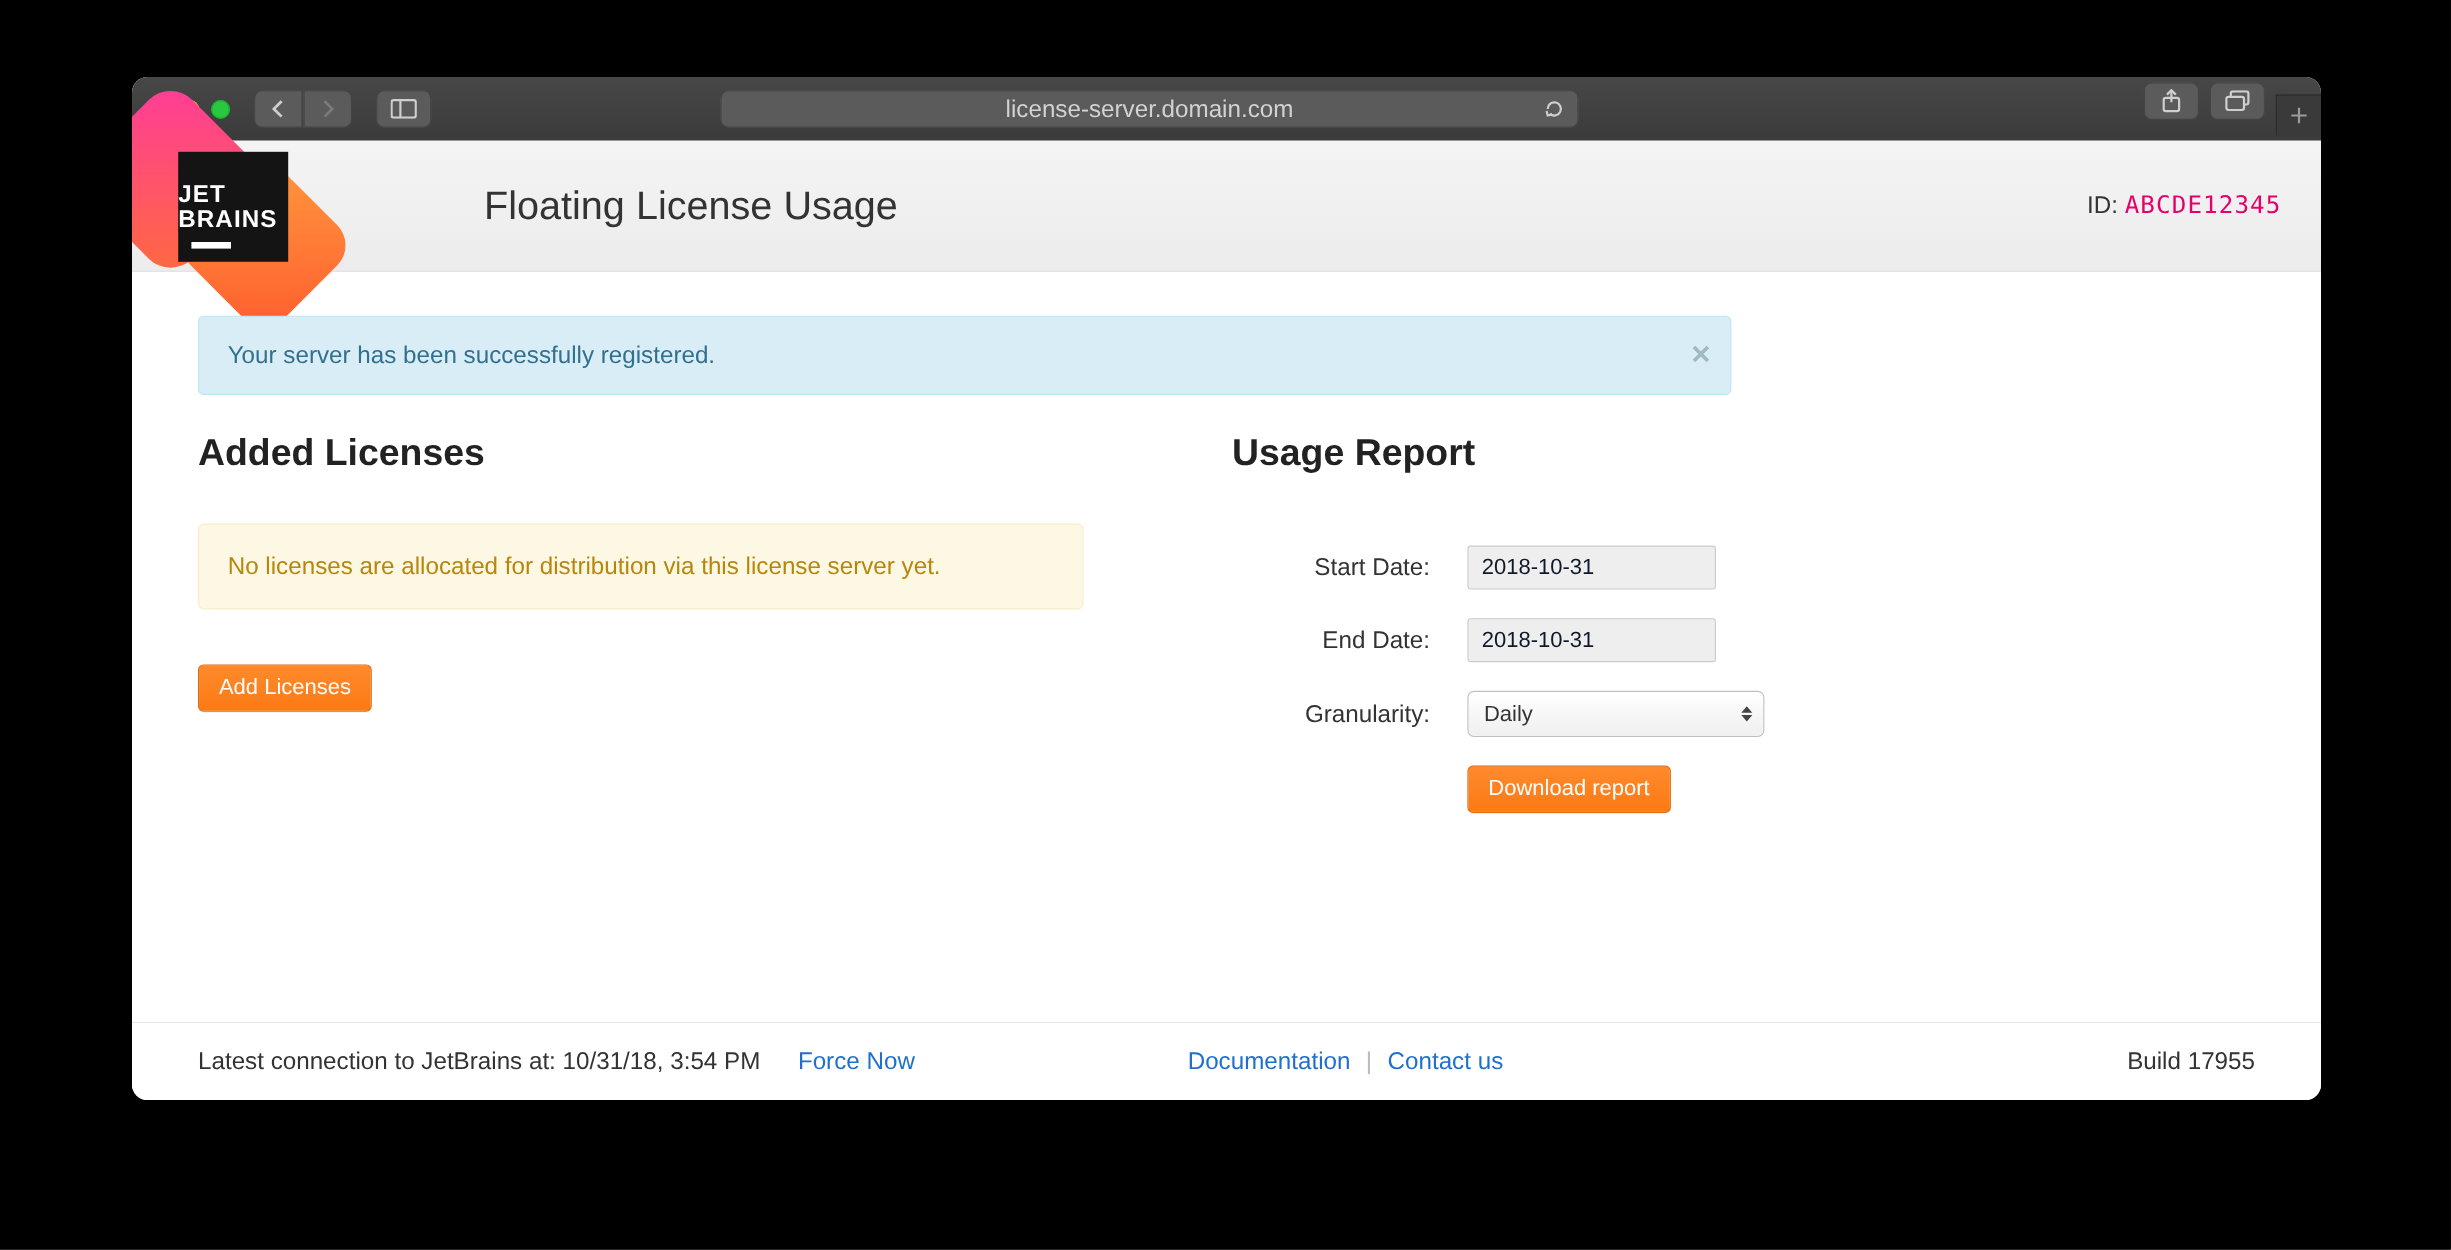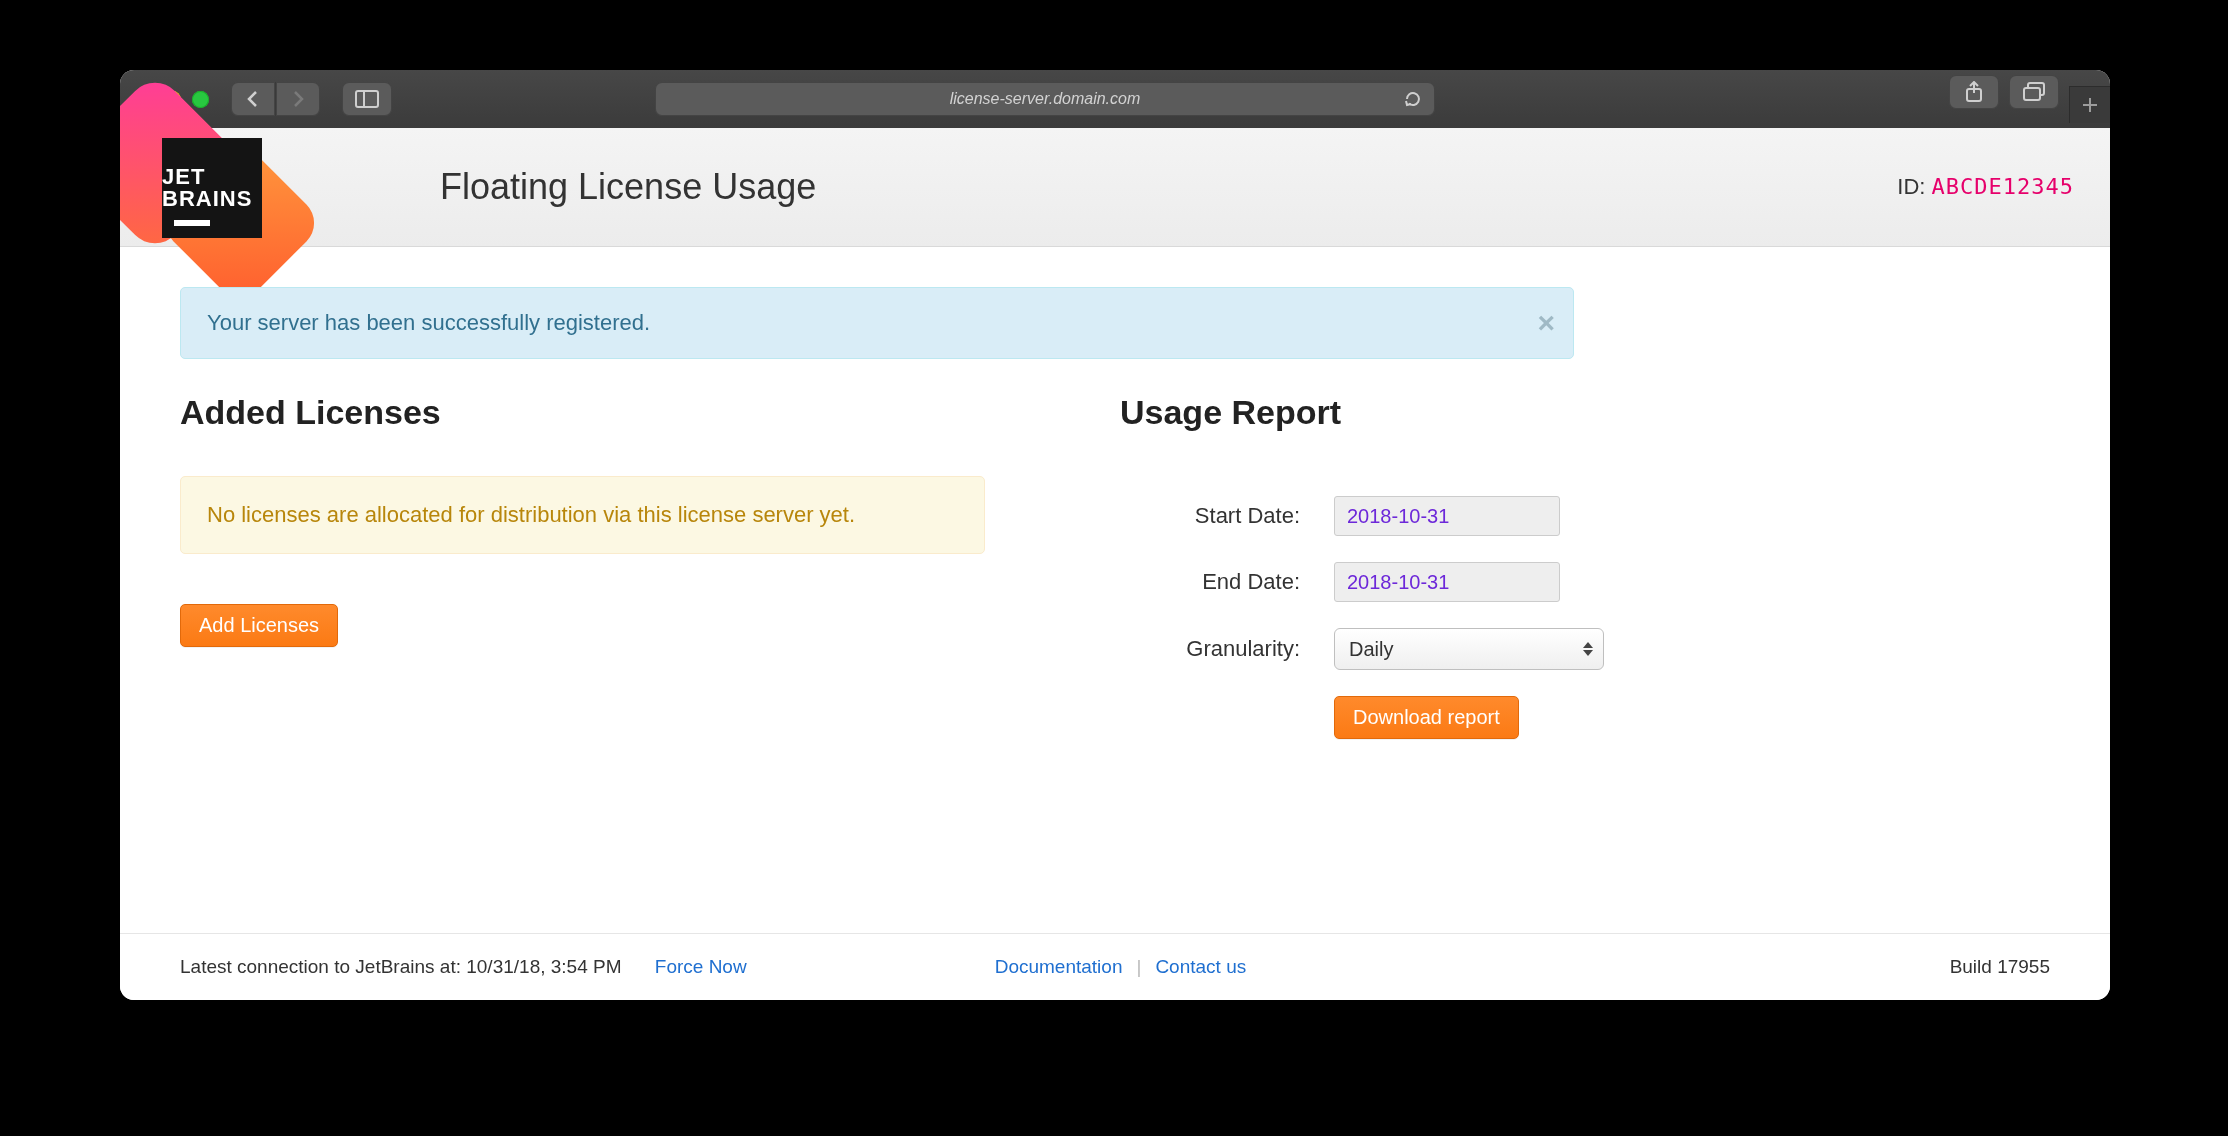--- a/index.html
+++ b/index.html
@@ -56,23 +56,22 @@
     flex: 0 0 780px;
     margin: 0 auto;
     height: 34px;
     border-radius: 7px;
     background: #5b5b5b;
     display:flex;
     align-items:center;
     justify-content:center;
     position: relative;
     color:#d2d2d2;
-    font-size:16px;
+    font-size:22px;
     box-shadow: inset 0 0 0 1px rgba(0,0,0,.25);
-    font-style: italic;
   }
   .addr svg.reload { position:absolute; right:12px; }
   .tb-right { display:flex; gap:10px; margin-left:auto; }
   .tb-share, .tb-tabs { width:50px; }
   .tb-newtab {
     width: 40px;
     height: 36px;
     display:flex; align-items:center; justify-content:center;
     background:#3a3a3a;
     border-top:1px solid #2c2c2c;
@@ -178,21 +177,21 @@
 
   .form-row { display:flex; align-items:center; margin-bottom:26px; }
   .form-row label { width:180px; text-align:right; font-size:22px; color:#333; margin-right:34px; }
   .form-row input[type="text"] {
     width: 200px; height:38px;
     background:#eee;
     border:1px solid #ccc;
     border-radius:3px;
     padding: 0 12px;
     font-size:20px;
-    color:#6d28d9;
+    color:#0f172a;
   }
   .select {
     width: 220px; height:40px;
     border:1px solid #bfbfbf;
     border-radius:6px;
     background: linear-gradient(#ffffff,#efefef);
     padding: 0 34px 0 14px;
     font-size:20px;
     position:relative;
     display:flex;
@@ -205,21 +204,21 @@
   }
   .select .caret span {
     width:0;height:0;border-left:5px solid transparent;border-right:5px solid transparent;
   }
   .select .caret .up   { border-bottom:6px solid #444; }
   .select .caret .down { border-top:6px solid #444; }
 
   .footer {
     border-top:1px solid #e6e6e6;
     padding: 22px 60px;
-    font-size:19px;
+    font-size:22px;
     color:#333;
     display:flex;
     align-items:center;
     gap:14px;
     margin-top:10px;
   }
   .footer a { color:#1f6fd0; text-decoration:none; }
   .footer .sep { color:#bbb; }
   .footer .build { margin-left:auto; color:#333; }
 

